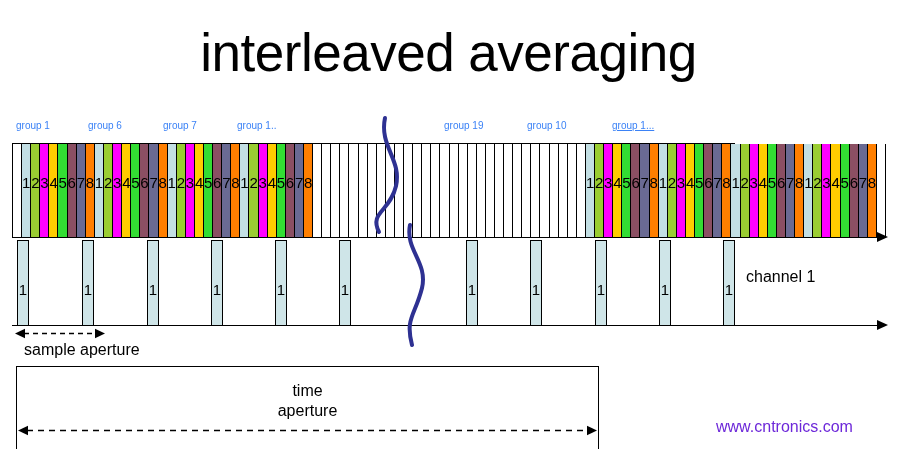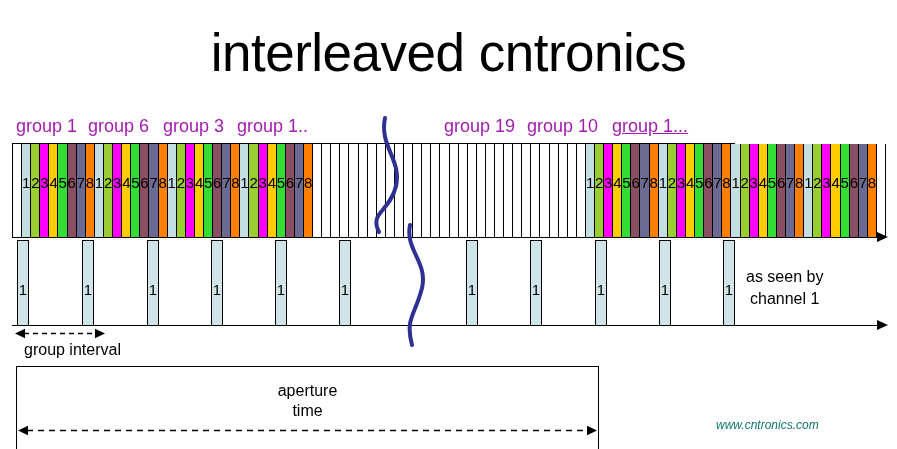--- a/index.html
+++ b/index.html
@@ -11,21 +11,21 @@
 
   
   #title{
     left:0;top:22px;width:897px;text-align:center;
     font-size:53px;line-height:62px;color:#000;font-weight:400;
     letter-spacing:-0.5px;
   }
 
   
   .group-label{
-    font-size:18px;color:#a21caf;line-height:18px;white-space:nowrap;
+    font-size:10px;color:#3b82f6;line-height:18px;white-space:nowrap;
   }
 
   
   #band{
     left:12px;top:143px;width:723px;height:95px;
     border:1.6px solid #000;box-sizing:border-box;
     display:flex;background:#fff;
   }
   .slot{
     flex:0 0 auto;height:100%;box-sizing:border-box;
@@ -76,32 +76,32 @@
   #aperture-arrow{left:18px;top:425px;width:579px;height:11px;}
 
   
   #seen-by{
     left:746px;top:266px;font-size:16px;line-height:22px;color:#000;
     text-align:center;white-space:nowrap;
   }
 
   
   #watermark{
-    left:716px;top:418px;font-size:12px;color:#0f766e;white-space:nowrap;font-style:italic;
+    left:716px;top:418px;font-size:16px;color:#6d28d9;white-space:nowrap;
   }
 </style>
 </head>
 <body>
 
-<div class="abs" id="title">interleaved cntronics</div>
+<div class="abs" id="title">interleaved averaging</div>
 
 <div id="group-labels-left">
     <div class="abs group-label" style="left: 16px; top: 117px;">group 1</div>
     <div class="abs group-label" style="left: 88px; top: 117px;">group 6</div>
-    <div class="abs group-label" style="left: 163px; top: 117px;">group 3</div>
+    <div class="abs group-label" style="left: 163px; top: 117px;">group 7</div>
     <div class="abs group-label" style="left: 237px; top: 117px;">group 1..</div>
   </div>
 
 <div id="group-labels-right">
     <div class="abs group-label" style="left: 444px; top: 117px;">group 19</div>
     <div class="abs group-label" style="left: 527px; top: 117px;">group 10</div>
     <div class="abs group-label" style="left: 612px; top: 117px; text-decoration: underline;">group 1...</div>
   </div>
 
 <div class="abs" id="band">
@@ -372,35 +372,34 @@
   </div>
 
 <div class="abs axis-line" id="axis-bottom" style="left:12px;top:325px;width:866px;"></div>
 <div class="abs arrow-head" style="left:877px;top:320px;"></div>
 
 <svg class="abs" id="sample-interval-arrow" viewBox="0 0 90 11">
   <line x1="9" y1="5.5" x2="81" y2="5.5" stroke="#000" stroke-width="1.6" stroke-dasharray="5,4"></line>
   <polygon points="0,5.5 10,0.8 10,10.2" fill="#000"></polygon>
   <polygon points="90,5.5 80,0.8 80,10.2" fill="#000"></polygon>
 </svg>
-<div class="abs" id="sample-interval-label">group interval</div>
+<div class="abs" id="sample-interval-label">sample aperture</div>
 
 <div class="abs" id="aperture-box"></div>
 <div class="abs" id="aperture-label">
+  <div>time</div>
   <div>aperture</div>
-  <div>time</div>
 </div>
 <svg class="abs" id="aperture-arrow" viewBox="0 0 579 11" preserveAspectRatio="none">
   <line x1="9" y1="5.5" x2="570" y2="5.5" stroke="#000" stroke-width="1.4" stroke-dasharray="6,5"></line>
   <polygon points="0,5.5 10,0.8 10,10.2" fill="#000"></polygon>
   <polygon points="579,5.5 569,0.8 569,10.2" fill="#000"></polygon>
 </svg>
 
 <div class="abs" id="seen-by">
-  <div>as seen by</div>
   <div>channel 1</div>
 </div>
 
 <svg class="abs" id="squiggles" viewBox="0 0 897 449">
   <path d="M385,118 C379,146 402,160 396,186 C390,212 369,212 379,232" stroke="#2e3192" stroke-width="4" fill="none" stroke-linecap="round"></path>
   <path d="M410,225 C405,250 428,262 422,288 C415,316 405,318 412,345" stroke="#2e3192" stroke-width="4" fill="none" stroke-linecap="round"></path>
 </svg>
 
 <div class="abs" id="watermark">www.cntronics.com</div>
 

